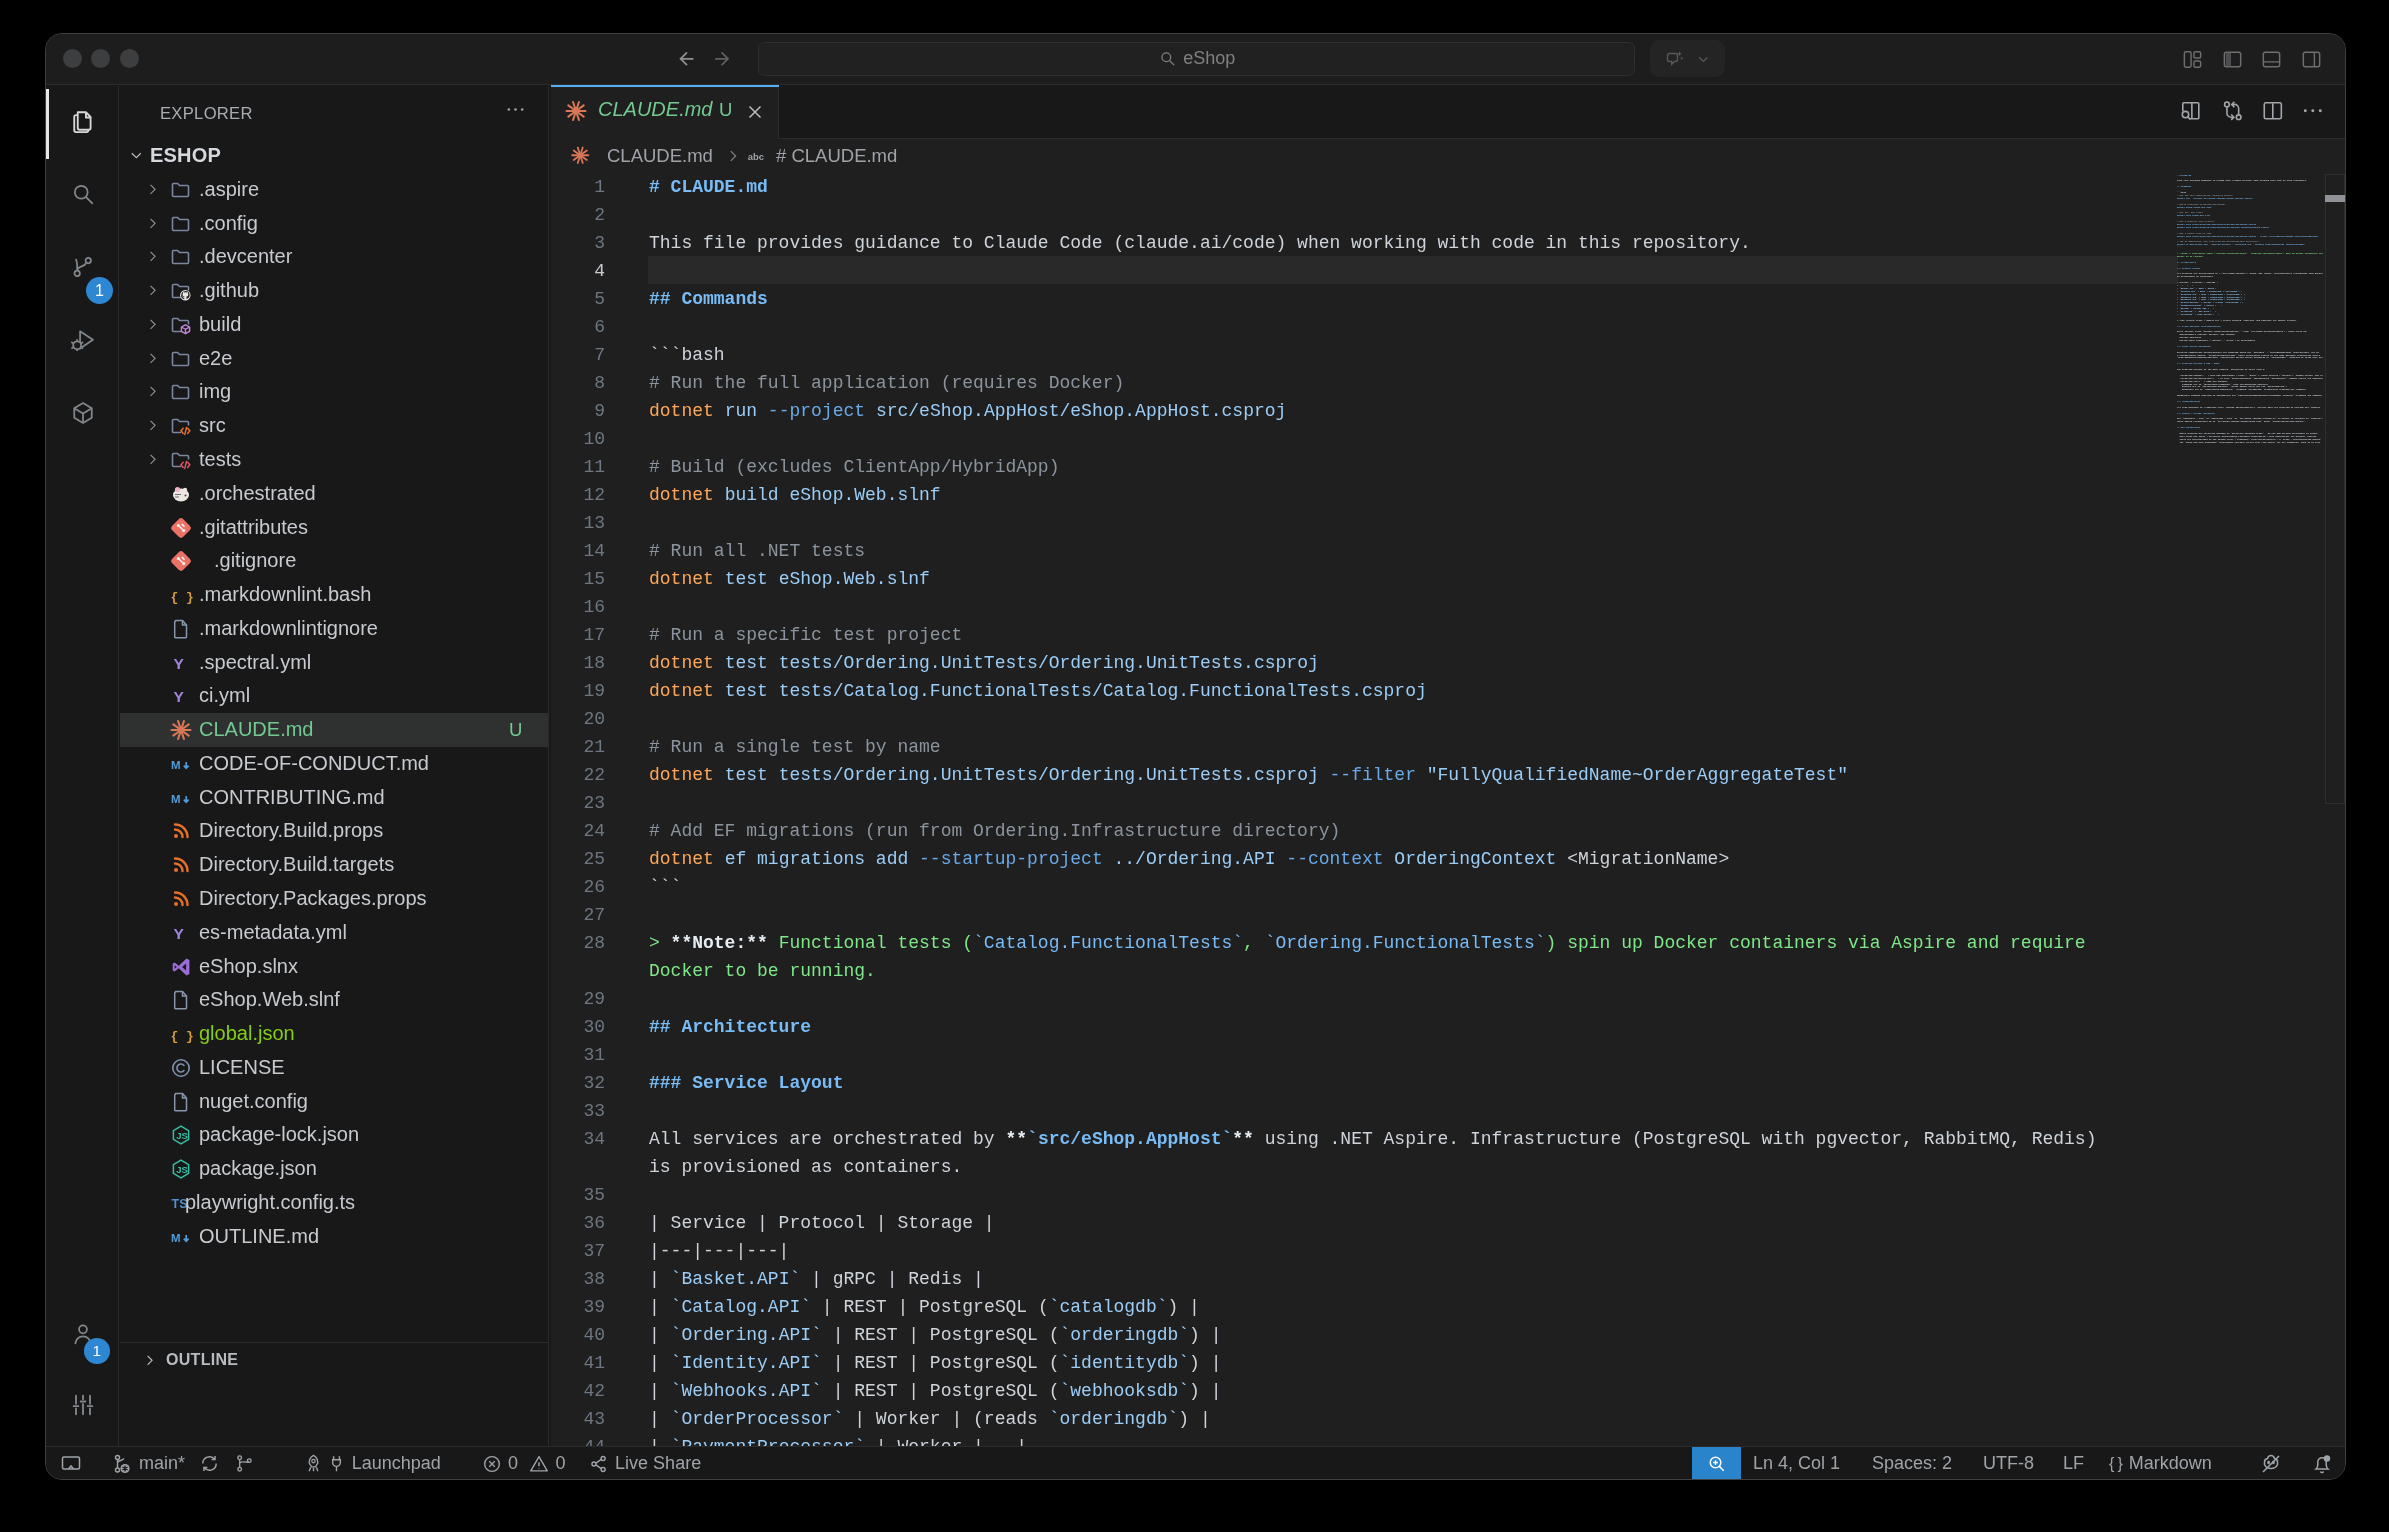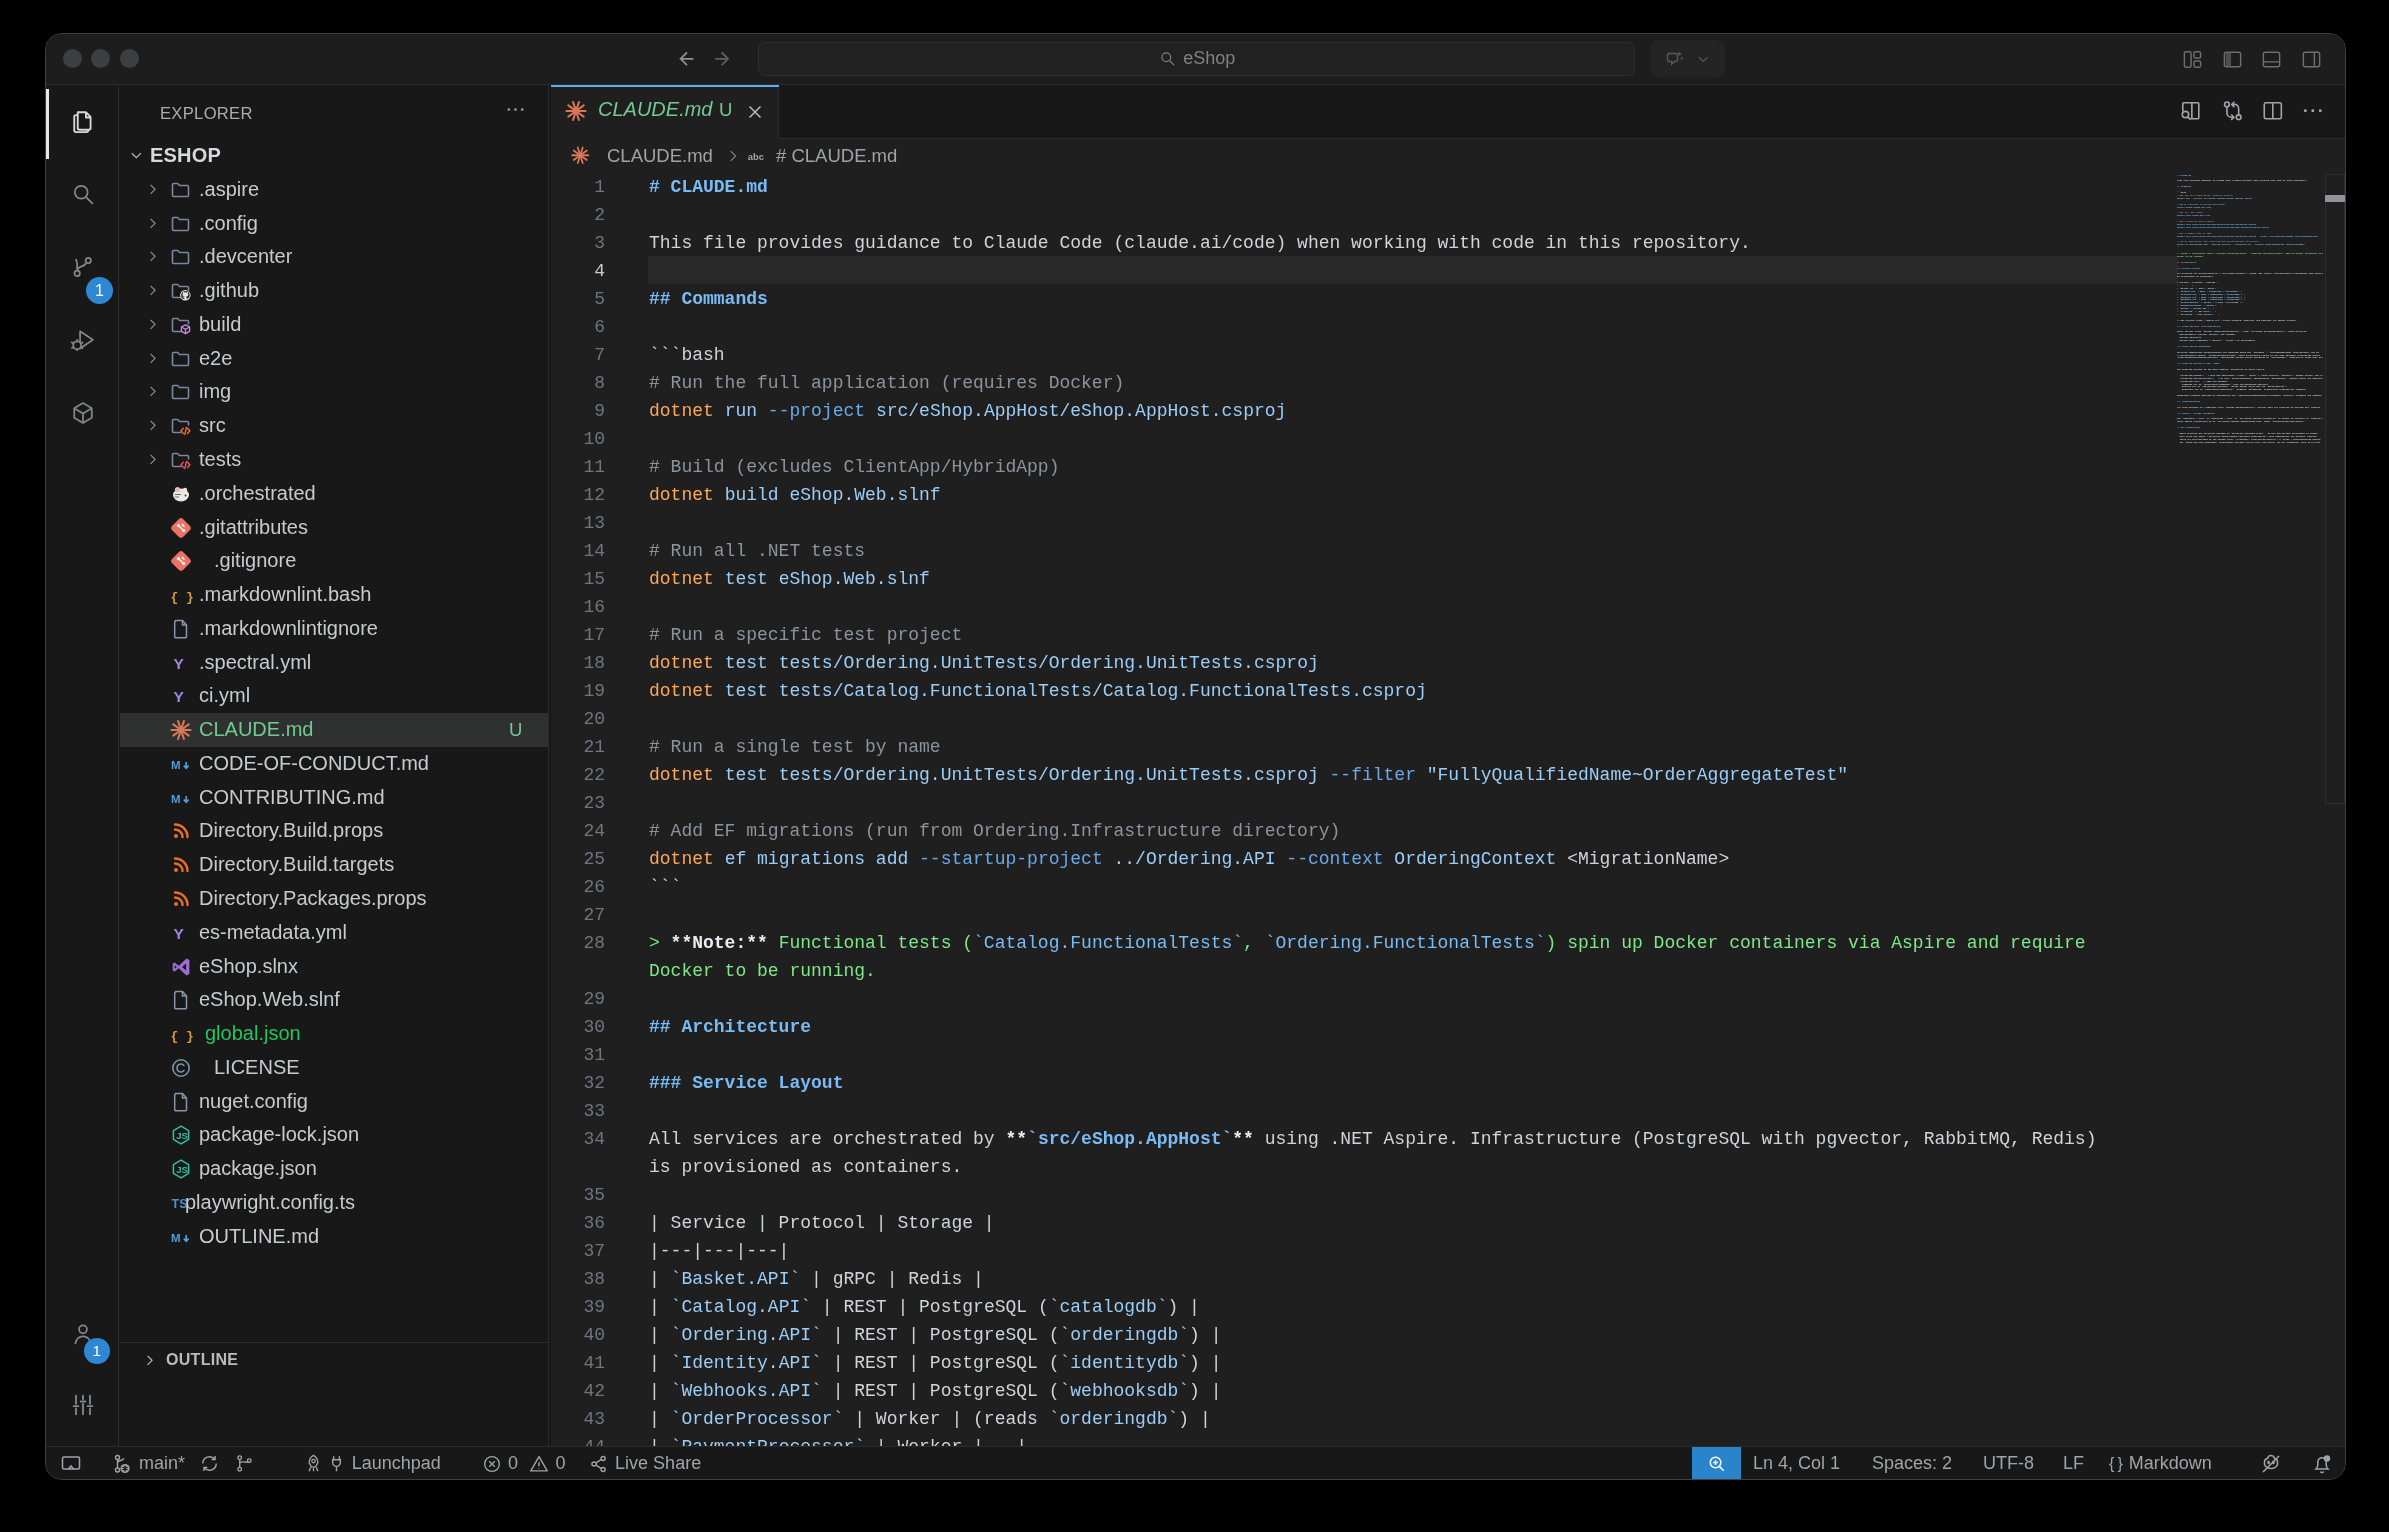--- a/index.html
+++ b/index.html
@@ -325,28 +325,28 @@
           <span class="ic" style="left:49px;top:4.5px"><svg width="24" height="24" viewBox="0 0 24 24" fill="none" style="">
               <path d="M6.5 3.5h7l4 4.5v12a.8.8 0 0 1-.8.8H6.5a.8.8 0 0 1-.8-.8v-15a.8.8 0 0 1 .8-.7Z" stroke="#8896ab" stroke-width="1.5" stroke-linejoin="round"></path>
               <path d="M13.5 3.5V8h4" stroke="#8896ab" stroke-width="1.5"></path>
             </svg></span>
           <span class="tlbl" style="left:79px;color:#c7cbd0">eShop.Web.slnf</span>
         </div>
 <div class="trow" style="top:931px">
           <span class="ic" style="left:49px;top:4.5px"><svg width="24" height="24" viewBox="0 0 24 24" fill="none" style="">
               <text x="1.5" y="17.5" font-family="Liberation Mono" font-size="13" font-weight="bold" fill="#d8a03d">{ }</text>
             </svg></span>
-          <span class="tlbl" style="left:85px;color:#22c55e">global.json</span>
+          <span class="tlbl" style="left:79px;color:#84cc16">global.json</span>
         </div>
 <div class="trow" style="top:965px">
           <span class="ic" style="left:49px;top:4.5px"><svg width="24" height="24" viewBox="0 0 24 24" fill="none" style="">
               <circle cx="12" cy="12" r="8.2" stroke="#7e92ad" stroke-width="1.6"></circle>
               <path d="M15 9.4a4 4 0 1 0 0 5.2" stroke="#7e92ad" stroke-width="1.6" stroke-linecap="round" fill="none"></path>
             </svg></span>
-          <span class="tlbl" style="left:94px;color:#c7cbd0">LICENSE</span>
+          <span class="tlbl" style="left:79px;color:#c7cbd0">LICENSE</span>
         </div>
 <div class="trow" style="top:999px">
           <span class="ic" style="left:49px;top:4.5px"><svg width="24" height="24" viewBox="0 0 24 24" fill="none" style="">
               <path d="M6.5 3.5h7l4 4.5v12a.8.8 0 0 1-.8.8H6.5a.8.8 0 0 1-.8-.8v-15a.8.8 0 0 1 .8-.7Z" stroke="#8896ab" stroke-width="1.5" stroke-linejoin="round"></path>
               <path d="M13.5 3.5V8h4" stroke="#8896ab" stroke-width="1.5"></path>
             </svg></span>
           <span class="tlbl" style="left:79px;color:#c7cbd0">nuget.config</span>
         </div>
 <div class="trow" style="top:1032px">
           <span class="ic" style="left:49px;top:4.5px"><svg width="24" height="24" viewBox="0 0 24 24" fill="none" style="">

